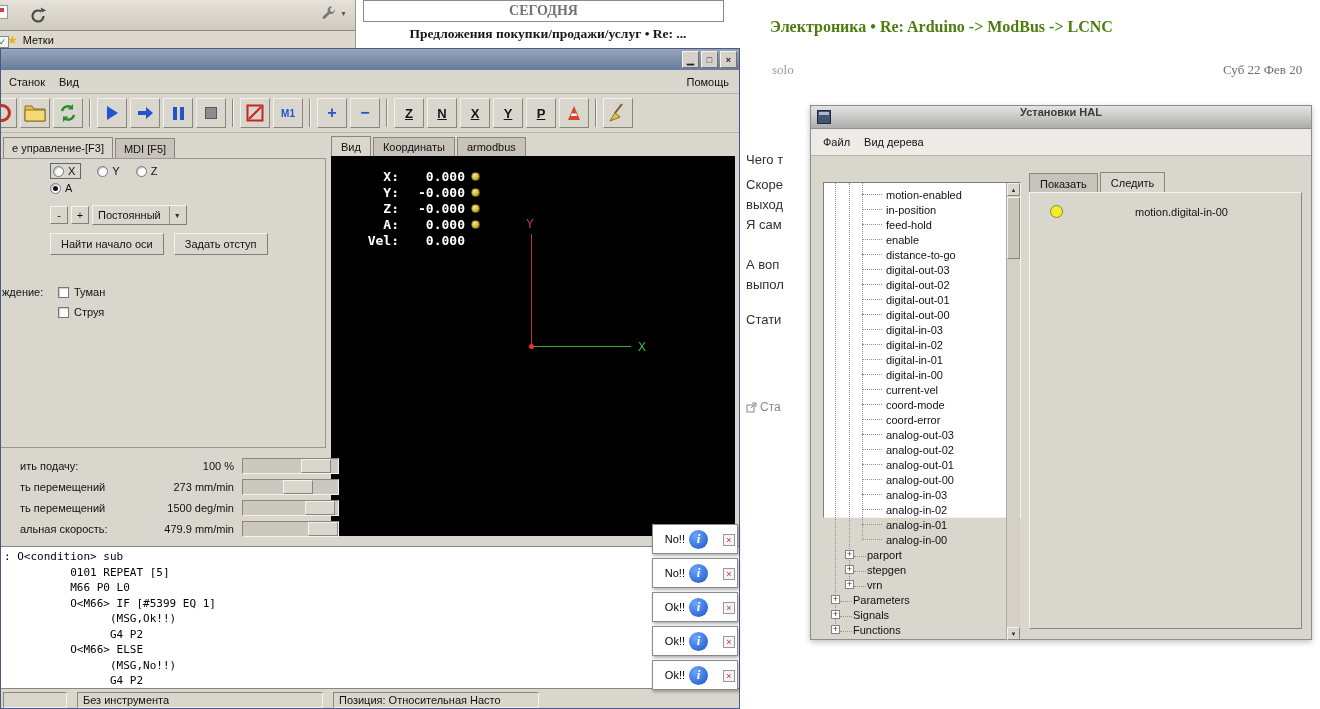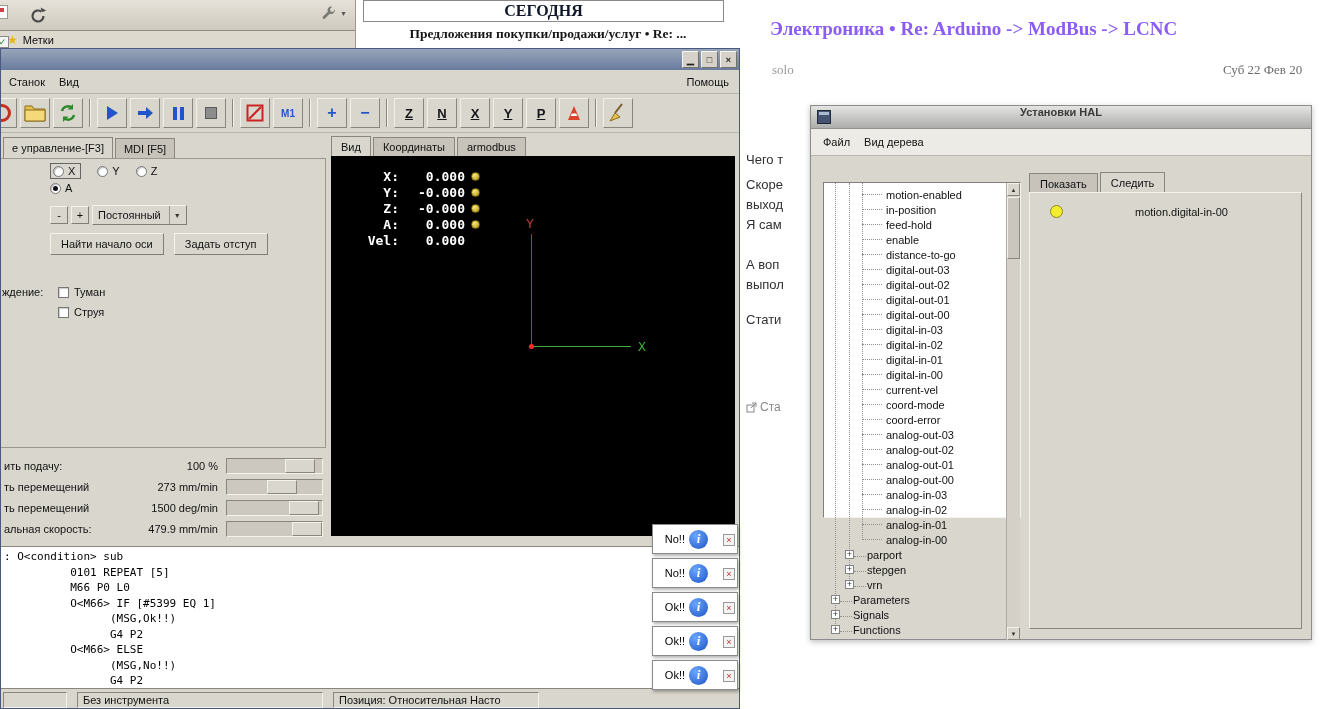--- a/index.html
+++ b/index.html
@@ -17,26 +17,26 @@
   .wrench-btn{position:absolute;right:8px;top:5px;display:flex;align-items:center;gap:3px;}
   .wrench-btn .darr{font-size:7px;color:#555;}
   .chrome-bookmarks{position:absolute;left:0;top:31px;width:100%;height:17px;display:flex;align-items:center;gap:5px;padding-left:7px;background:#ddd9cf;}
   .star{color:#e8b50a;font-size:12px;line-height:12px;}
   .edge-icon1{position:absolute;left:-4px;top:5px;width:12px;height:14px;background:#fdfdfd;border:1px solid #999;}
   .edge-icon1::after{content:"";position:absolute;left:2px;top:2px;width:5px;height:4px;background:#c94444;}
   .edge-icon2{position:absolute;left:-4px;top:36px;width:13px;height:12px;background:#f4f4f4;border:1px solid #888;font-size:9px;line-height:10px;text-align:center;color:#2a7a2a;}
 
   
   .today{position:absolute;left:356px;top:0;width:384px;height:48px;background:#fff;}
-  .today-header{position:absolute;left:7px;top:0;right:16px;height:22px;border:1px solid #8a8a8a;display:flex;align-items:center;justify-content:center;font-family:"Liberation Serif",serif;font-weight:bold;font-size:16px;color:#0f172a;}
+  .today-header{position:absolute;left:7px;top:0;right:16px;height:22px;border:1px solid #8a8a8a;display:flex;align-items:center;justify-content:center;font-family:"Liberation Serif",serif;font-weight:bold;font-size:14px;color:#737373;}
   .today-headline{position:absolute;left:0;top:26px;width:100%;text-align:center;font-family:"Liberation Serif",serif;font-weight:bold;font-size:13.5px;color:#171717;white-space:nowrap;}
 
   
   .forum{position:absolute;left:745px;top:0;width:575px;height:709px;background:#fff;}
-  .forum-title{position:absolute;left:25px;top:18px;font-family:"Liberation Serif",serif;font-size:19px;font-weight:bold;color:#8b5cf6;white-space:nowrap;}
+  .forum-title{position:absolute;left:25px;top:18px;font-family:"Liberation Serif",serif;font-size:16px;font-weight:bold;color:#4d7c0f;white-space:nowrap;}
   .forum-author{position:absolute;left:27px;top:62px;font-family:"Liberation Serif",serif;font-size:13px;color:#9a9a9a;}
   .forum-date{position:absolute;left:478px;top:62px;font-family:"Liberation Serif",serif;font-size:13px;color:#6c6c6c;white-space:nowrap;}
   .frag{position:absolute;left:1px;font-size:13px;color:#303030;white-space:nowrap;}
   .frag:nth-child(1){top:152px;}
   .frag:nth-child(2){top:177px;}
   .frag:nth-child(3){top:197px;}
   .frag:nth-child(4){top:217px;}
   .frag:nth-child(5){top:257px;}
   .frag:nth-child(6){top:277px;}
   .frag:nth-child(7){top:312px;}
@@ -97,21 +97,21 @@
   .dro-value{width:66px;text-align:right;white-space:pre;}
   .dro-home{width:9px;height:9px;border-radius:50%;margin-left:6px;background:radial-gradient(circle at 35% 30%,#f7ea80,#b39110);border:1px solid #7d6a12;}
   .dro-row:last-child .dro-home{display:none;}
   .ax-y-line{position:absolute;left:200px;top:78px;width:1px;height:112px;background:#b13535;}
   .ax-x-line{position:absolute;left:201px;top:190px;width:99px;height:1px;background:#3dae3d;}
   .ax-origin{position:absolute;left:198px;top:188px;width:5px;height:5px;border-radius:50%;background:#ff2a2a;}
   .ax-y-label{position:absolute;left:195px;top:60px;color:#c03a3a;font-family:"DejaVu Sans Mono",monospace;font-size:13px;}
   .ax-x-label{position:absolute;left:307px;top:183px;color:#3dae3d;font-family:"DejaVu Sans Mono",monospace;font-size:13px;}
 
   
-  .sliders{position:absolute;left:0;top:407px;width:326px;}
+  .sliders{position:absolute;left:16px;top:407px;width:326px;}
   .srow{position:relative;height:21px;}
   .slabel{position:absolute;left:3px;top:4px;white-space:nowrap;}
   .svalue{position:absolute;right:109px;top:4px;white-space:nowrap;}
   .strack{position:absolute;left:225px;top:2px;width:97px;height:16px;background:#ccc8bf;border:1px solid;border-color:#8a867e #f4f2ec #f4f2ec #8a867e;}
   .shandle{position:absolute;top:0;width:30px;height:14px;background:#d9d6cd;border:1px solid;border-color:#f4f2ec #8a867e #8a867e #f4f2ec;}
   .srow:nth-child(1) .shandle{left:58px;}
   .srow:nth-child(2) .shandle{left:40px;}
   .srow:nth-child(3) .shandle{left:62px;}
   .srow:nth-child(4) .shandle{left:65px;}
 

